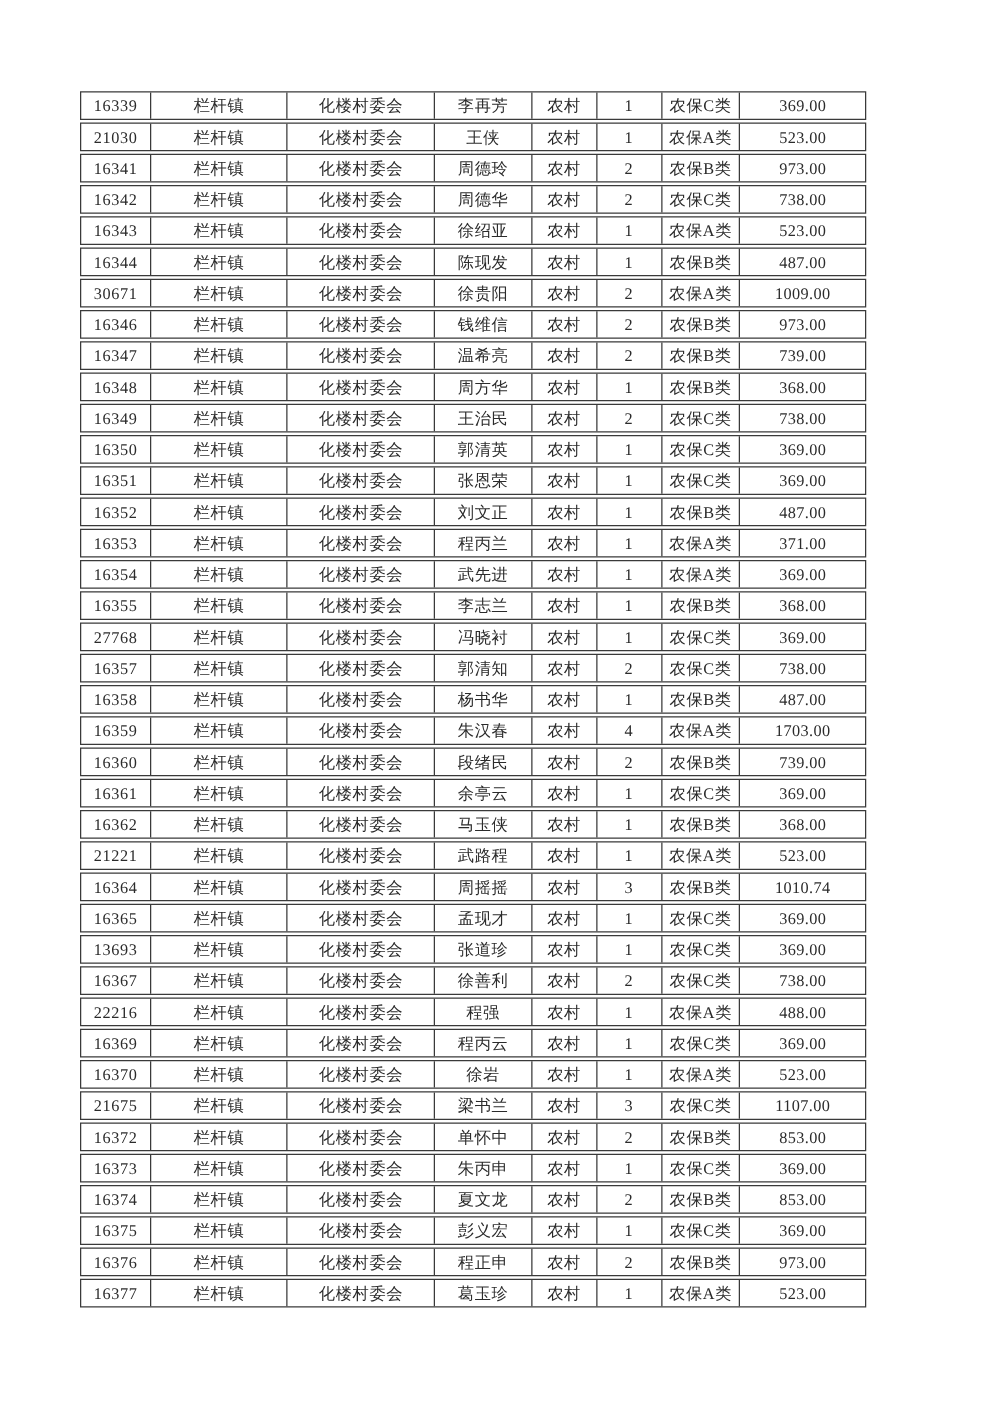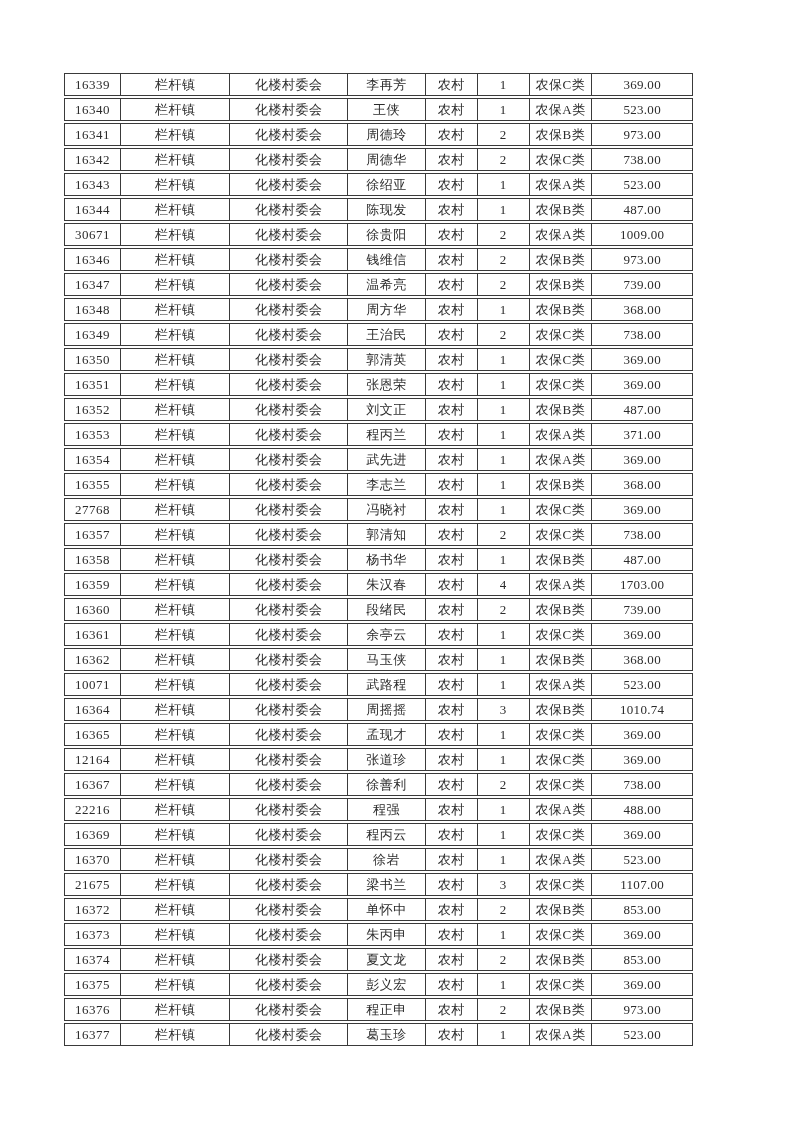--- a/index.html
+++ b/index.html
@@ -63,21 +63,21 @@
     <div class="cell c-id">16339</div>
     <div class="cell c-town">栏杆镇</div>
     <div class="cell c-village">化楼村委会</div>
     <div class="cell c-name">李再芳</div>
     <div class="cell c-res">农村</div>
     <div class="cell c-count">1</div>
     <div class="cell c-category">农保C类</div>
     <div class="cell c-amount">369.00</div>
   </div>
       <div class="table-row">
-    <div class="cell c-id">16340</div>
+    <div class="cell c-id">21030</div>
     <div class="cell c-town">栏杆镇</div>
     <div class="cell c-village">化楼村委会</div>
     <div class="cell c-name">王侠</div>
     <div class="cell c-res">农村</div>
     <div class="cell c-count">1</div>
     <div class="cell c-category">农保A类</div>
     <div class="cell c-amount">523.00</div>
   </div>
       <div class="table-row">
     <div class="cell c-id">16341</div>
@@ -293,21 +293,21 @@
     <div class="cell c-id">16362</div>
     <div class="cell c-town">栏杆镇</div>
     <div class="cell c-village">化楼村委会</div>
     <div class="cell c-name">马玉侠</div>
     <div class="cell c-res">农村</div>
     <div class="cell c-count">1</div>
     <div class="cell c-category">农保B类</div>
     <div class="cell c-amount">368.00</div>
   </div>
       <div class="table-row">
-    <div class="cell c-id">10071</div>
+    <div class="cell c-id">21221</div>
     <div class="cell c-town">栏杆镇</div>
     <div class="cell c-village">化楼村委会</div>
     <div class="cell c-name">武路程</div>
     <div class="cell c-res">农村</div>
     <div class="cell c-count">1</div>
     <div class="cell c-category">农保A类</div>
     <div class="cell c-amount">523.00</div>
   </div>
       <div class="table-row">
     <div class="cell c-id">16364</div>
@@ -323,21 +323,21 @@
     <div class="cell c-id">16365</div>
     <div class="cell c-town">栏杆镇</div>
     <div class="cell c-village">化楼村委会</div>
     <div class="cell c-name">孟现才</div>
     <div class="cell c-res">农村</div>
     <div class="cell c-count">1</div>
     <div class="cell c-category">农保C类</div>
     <div class="cell c-amount">369.00</div>
   </div>
       <div class="table-row">
-    <div class="cell c-id">12164</div>
+    <div class="cell c-id">13693</div>
     <div class="cell c-town">栏杆镇</div>
     <div class="cell c-village">化楼村委会</div>
     <div class="cell c-name">张道珍</div>
     <div class="cell c-res">农村</div>
     <div class="cell c-count">1</div>
     <div class="cell c-category">农保C类</div>
     <div class="cell c-amount">369.00</div>
   </div>
       <div class="table-row">
     <div class="cell c-id">16367</div>

